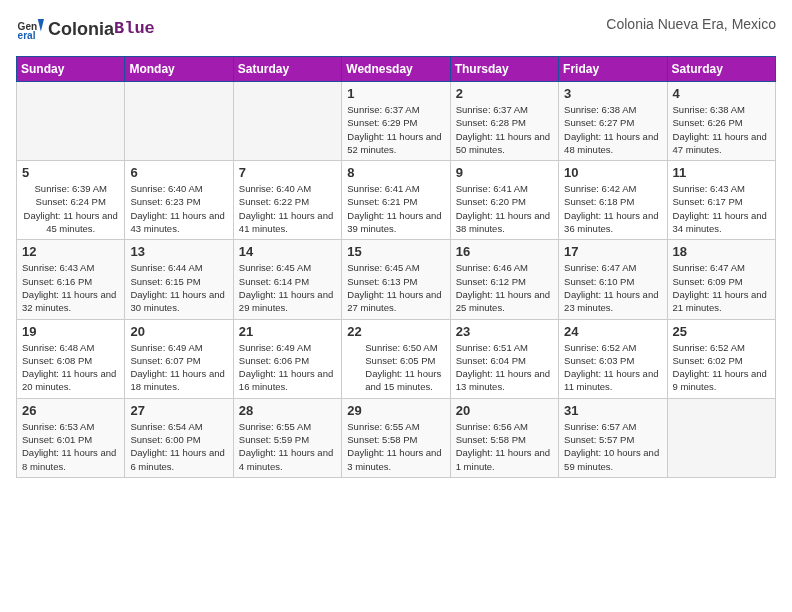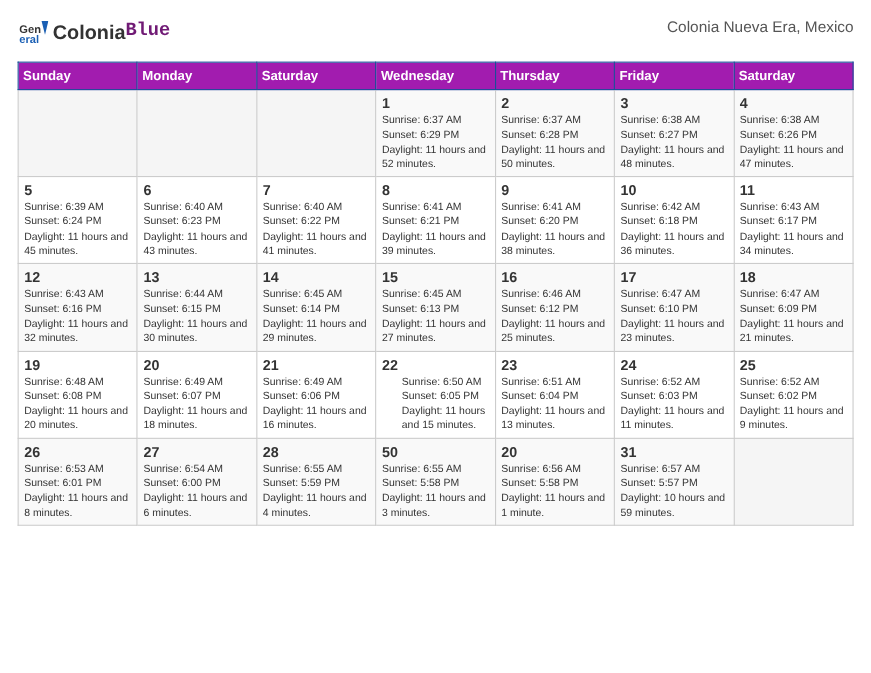--- a/index.html
+++ b/index.html
@@ -157,21 +157,21 @@
         <td>
           <span class="day-number">4</span>
           <div class="day-info" style="white-space: pre-line;">Sunrise: 6:38 AM
 Sunset: 6:26 PM
 Daylight: 11 hours and 47 minutes.</div>
         </td>
       </tr>
       <tr>
         <td>
           <span class="day-number">5</span>
-          <div class="day-info" style="white-space: pre-line;">Sunrise: 6:39 AM
+          <div class="day-info" style="white-space: pre-line; text-align: center;">Sunrise: 6:39 AM
 Sunset: 6:24 PM
 Daylight: 11 hours and 45 minutes.</div>
         </td>
         <td>
           <span class="day-number">6</span>
           <div class="day-info" style="white-space: pre-line;">Sunrise: 6:40 AM
 Sunset: 6:23 PM
 Daylight: 11 hours and 43 minutes.</div>
         </td>
         <td>
@@ -306,21 +306,21 @@
 Sunset: 6:00 PM
 Daylight: 11 hours and 6 minutes.</div>
         </td>
         <td>
           <span class="day-number">28</span>
           <div class="day-info" style="white-space: pre-line;">Sunrise: 6:55 AM
 Sunset: 5:59 PM
 Daylight: 11 hours and 4 minutes.</div>
         </td>
         <td>
-          <span class="day-number">50</span>
+          <span class="day-number">29</span>
           <div class="day-info" style="white-space: pre-line;">Sunrise: 6:55 AM
 Sunset: 5:58 PM
 Daylight: 11 hours and 3 minutes.</div>
         </td>
         <td>
           <span class="day-number">20</span>
           <div class="day-info" style="white-space: pre-line;">Sunrise: 6:56 AM
 Sunset: 5:58 PM
 Daylight: 11 hours and 1 minute.</div>
         </td>

